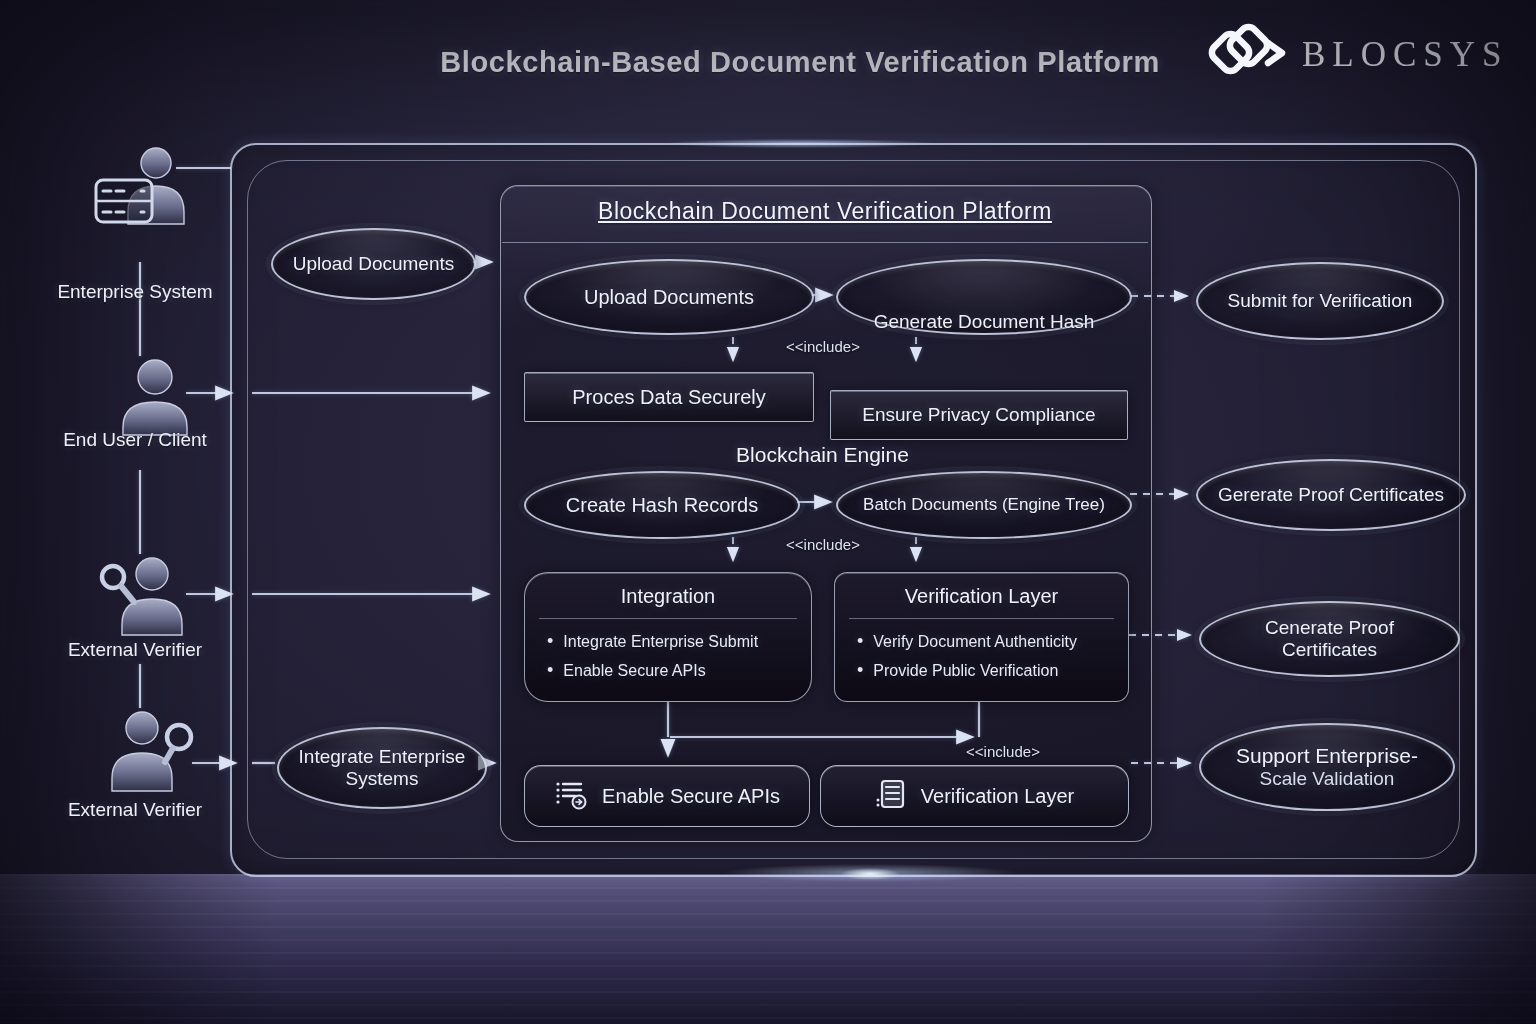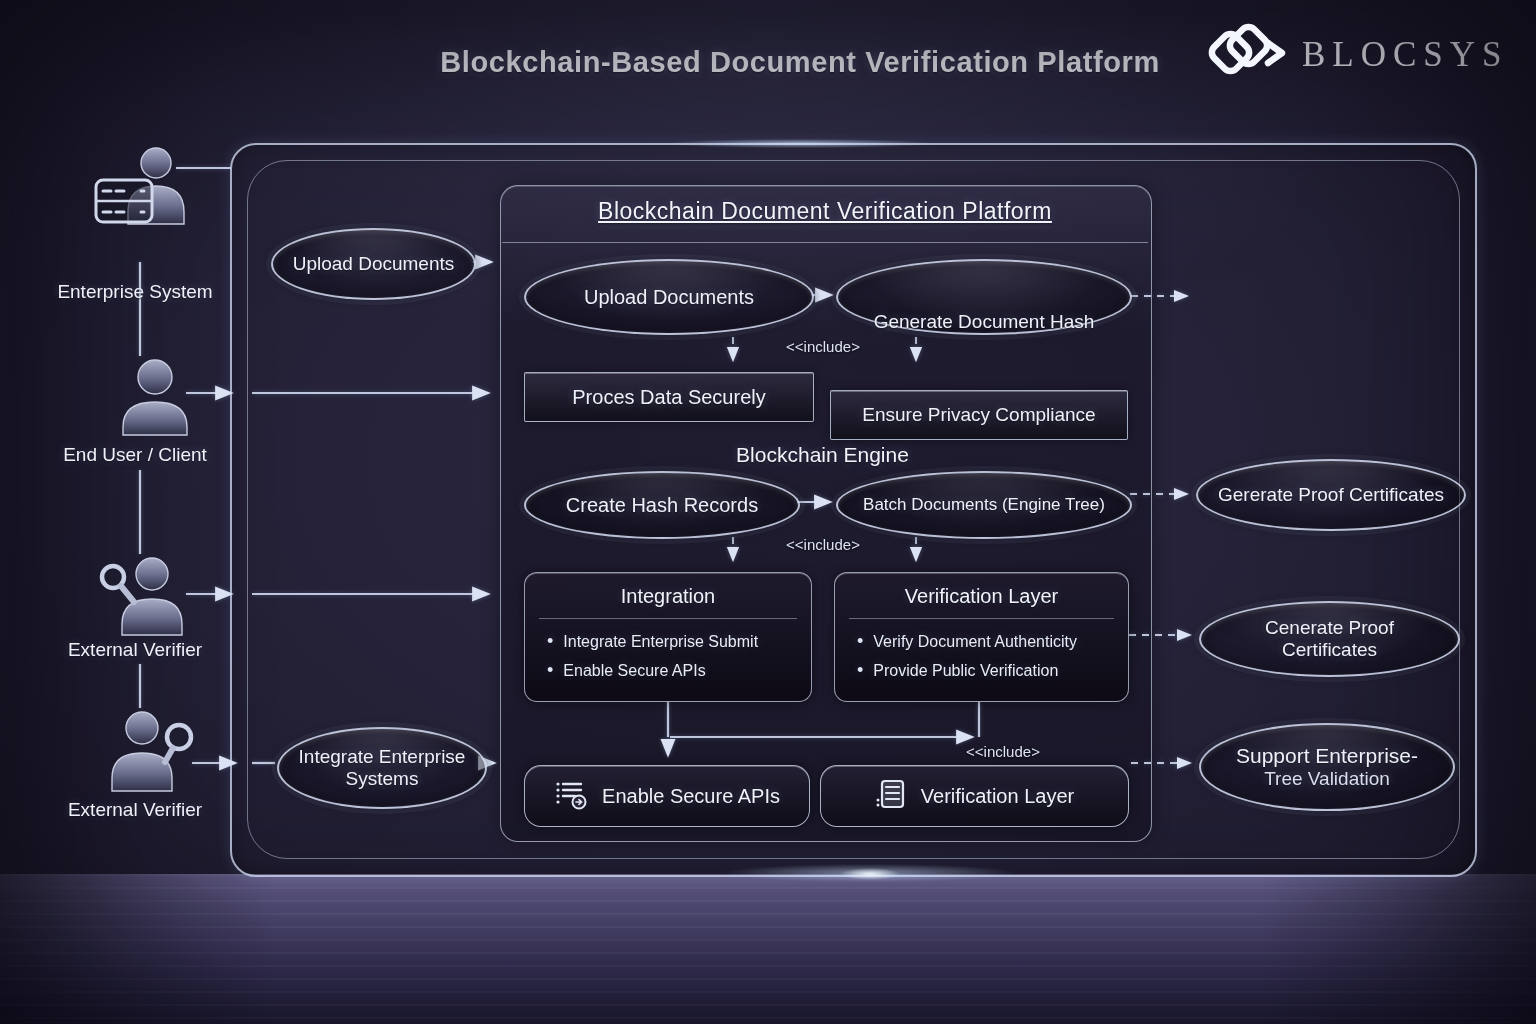--- a/index.html
+++ b/index.html
@@ -191,21 +191,21 @@
           <stop offset="0" stop-color="#a9adc6"></stop>
               <stop offset="0.55" stop-color="#686b8a"></stop>
               <stop offset="1" stop-color="#2e2f46"></stop>
         </linearGradient>
           </defs>
         <circle cx="39" cy="19" r="17" fill="url(#pg2)" stroke="#c6cbdf" stroke-width="1.4"></circle>
         <path d="M7,77 L7,69 Q7,44 39,44 Q71,44 71,69 L71,77 Z" fill="url(#pg2)" stroke="#c6cbdf" stroke-width="1.4"></path>
       </svg>
     </span>
   </div>
-  <div class="abs actor-label txt" style="left:20px; top:444px; width:230px;">End User / Client</div>
+  <div class="abs actor-label txt" style="left:20px; top:429px; width:230px;">End User / Client</div>
 
   <div class="abs iconwrap" style="left:96px; top:556px;">
     <span>
       <svg width="96" height="82" viewBox="0 0 96 82">
         <defs>
             <linearGradient id="pg3" x1="0" y1="0" x2="0" y2="1">
           <stop offset="0" stop-color="#a9adc6"></stop>
               <stop offset="0.55" stop-color="#686b8a"></stop>
               <stop offset="1" stop-color="#2e2f46"></stop>
         </linearGradient>
@@ -260,21 +260,21 @@
   <div class="abs engine-label txt" style="left:700px; top:443px; width:245px;">Blockchain Engine</div>
 
   <div class="abs ellipse" style="left:524px; top:471px; width:272px; height:64px;">
     <span class="l1 txt" style="font-size:20px;">Create Hash Records</span>
   </div>
   <div class="abs ellipse" style="left:836px; top:471px; width:292px; height:64px;">
     <span class="l1 txt" style="font-size:17px;">Batch Documents (Engine Tree)</span>
   </div>
   <div class="abs include-label" style="left:752px; top:536px; width:142px;">&lt;&lt;include&gt;</div>
 
-  <div class="abs card" style="left:524px; top:572px; width:286px; height:128px;">
+  <div class="abs card" style="left:524px; top:572px; width:286px; height:128px;border-radius:24px;">
     <div class="card-title txt">Integration</div>
     <div class="card-divider"></div>
     <div class="bullet txt">
         <span>Integrate Enterprise Submit</span>
       </div>
     <div class="bullet txt">
         <span>Enable Secure APIs</span>
       </div>
   </div>
   <div class="abs card" style="left:834px; top:572px; width:293px; height:128px;">
@@ -321,25 +321,28 @@
         </g>
         <g fill="#e2e7f4">
             <circle cx="3" cy="22" r="1.5"></circle>
             <circle cx="3" cy="27" r="1.5"></circle>
           </g>
       </svg>
     </span>
     <span class="txt">Verification Layer</span>
   </div>
 
+  <div class="abs ellipse" style="left:1196px; top:262px; width:244px; height:74px;">
+    <span class="l1 txt">Submit for Verification</span>
+  </div>
   <div class="abs ellipse" style="left:1196px; top:459px; width:266px; height:68px;">
     <span class="l1 txt">Gererate Proof Certificates</span>
   </div>
   <div class="abs ellipse" style="left:1199px; top:601px; width:257px; height:72px;">
     <span class="l1 txt">Cenerate Proof</span>
     <span class="l2 txt">Certificates</span>
   </div>
   <div class="abs ellipse" style="left:1199px; top:723px; width:252px; height:84px;">
     <span class="l1 txt" style="font-size:21px;">Support Enterprise-</span>
-    <span class="l2 txt sub">Tree Validation</span>
+    <span class="l2 txt sub">Scale Validation</span>
   </div>
 
 </div>
 
 </body></html>

